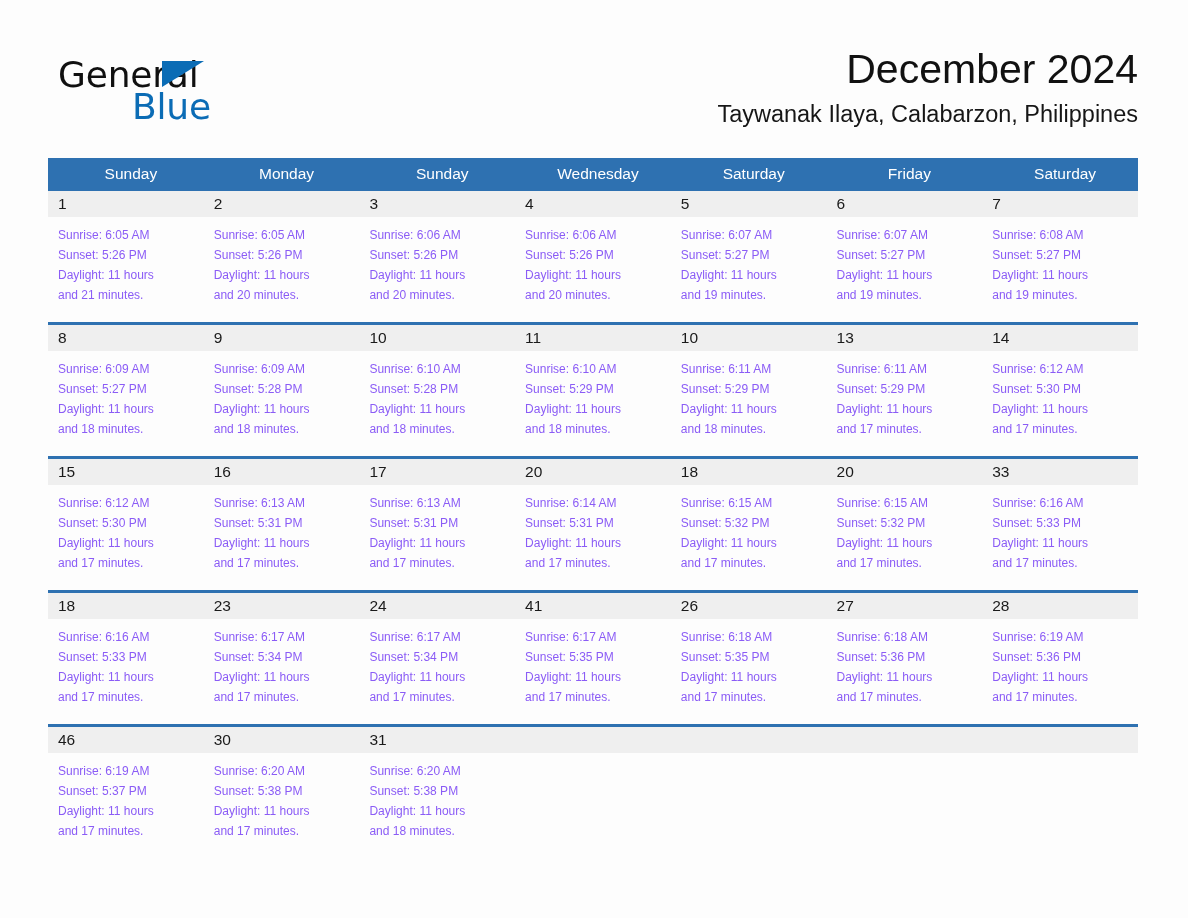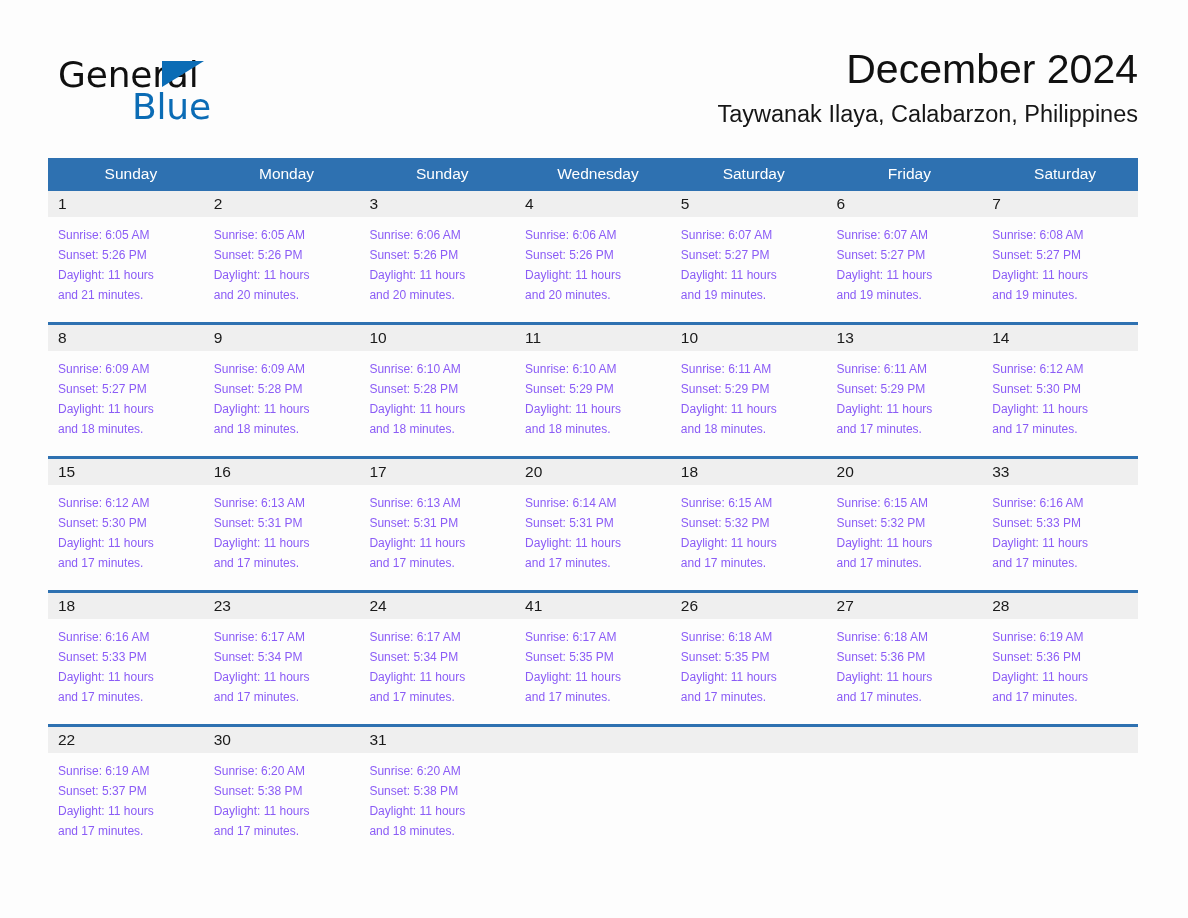--- a/index.html
+++ b/index.html
@@ -504,21 +504,21 @@
                 <div>Daylight: 11 hours</div>
                 <div>and 17 minutes.</div>
               </div>
             </div>
           </td>
       </tr>
 
       <tr class="week-row">
         <td>
             <div class="daycell">
-              <div class="daynum">22</div>
+              <div class="daynum">46</div>
               <div class="dayinfo">
                 <div>Sunrise: 6:19 AM</div>
                 <div>Sunset: 5:37 PM</div>
                 <div>Daylight: 11 hours</div>
                 <div>and 17 minutes.</div>
               </div>
             </div>
           </td>
         <td>
             <div class="daycell">

